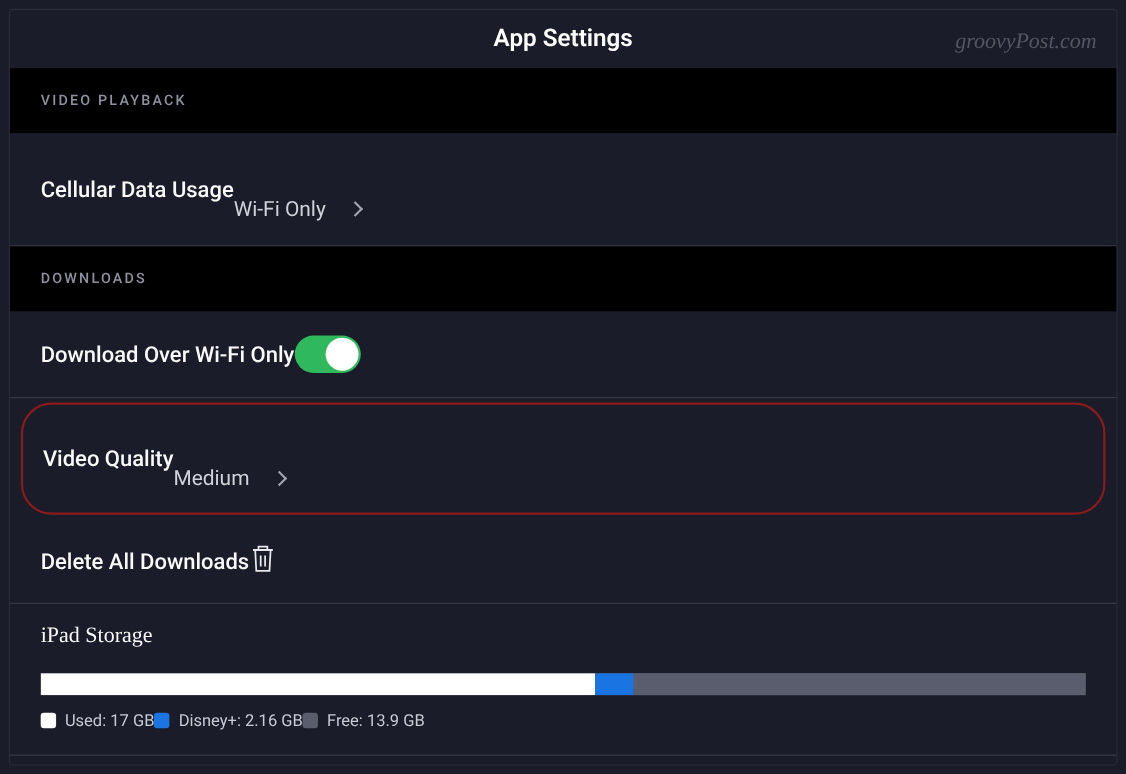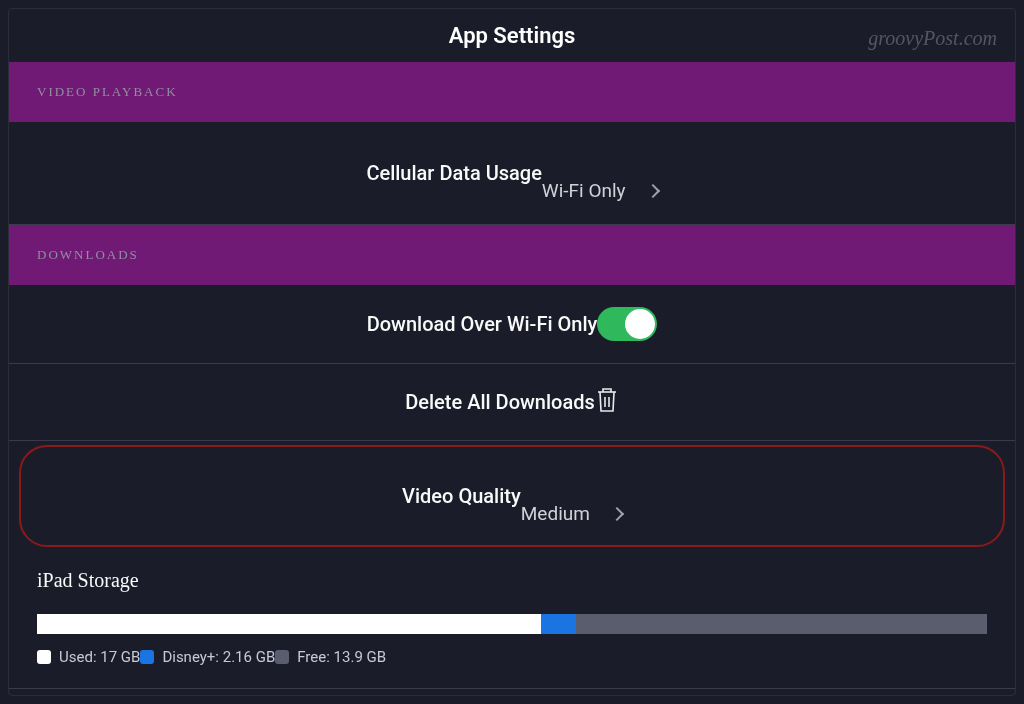--- a/index.html
+++ b/index.html
@@ -38,32 +38,31 @@
       right: 18px;
       top: 18px;
       font-family: Georgia, serif;
       font-style: italic;
       color: #7a7d85;
       font-size: 20px;
       opacity: 0.6;
       text-align: right;
     }
     .section-header {
-      background: #701a75;
+      background: #000000;
       padding: 22px 28px;
       font-size: 13px;
       letter-spacing: 2px;
       color: #8f91a0;
       font-weight: 500;
-      font-family: Liberation Serif, serif;
     }
     .row {
       display: flex;
       align-items: center;
-      justify-content: center;
+      justify-content: flex-start;
       padding: 22px 28px;
       border-bottom: 1px solid #393b4a;
       cursor: pointer;
     }
     .row:last-child {
       border-bottom: none;
     }
     .row-label {
       font-size: 20px;
       font-weight: 500;
@@ -183,41 +182,41 @@
       <div class="chevron"></div>
     </div>
   </div>
 
   <div class="section-header">DOWNLOADS</div>
 
   <div class="row">
     <div class="row-label">Download Over Wi-Fi Only</div>
     <div class="toggle">
       <div class="toggle-knob"></div>
+    </div>
+  </div>
+
+  <div class="row highlight-row">
+    <div class="row-label">Video Quality</div>
+    <div class="row-value-wrap">
+      <div class="row-value">Medium</div>
+      <div class="chevron"></div>
     </div>
   </div>
 
   <div class="row">
     <div class="row-label">Delete All Downloads</div>
     <div class="trash-icon">
       <svg viewBox="0 0 24 28">
         <path d="M3 6h18"></path>
         <path d="M8 6V3h8v3"></path>
         <path d="M5 6l1 19h12l1-19"></path>
         <path d="M10 11v10"></path>
         <path d="M14 11v10"></path>
       </svg>
-    </div>
-  </div>
-
-  <div class="row highlight-row">
-    <div class="row-label">Video Quality</div>
-    <div class="row-value-wrap">
-      <div class="row-value">Medium</div>
-      <div class="chevron"></div>
     </div>
   </div>
 
   <div class="storage-section">
     <div class="storage-title">iPad Storage</div>
     <div class="storage-bar">
       <div class="bar-used" style="width:53%"></div>
       <div class="bar-app" style="width:3.7%"></div>
       <div class="bar-free" style="width:43.3%"></div>
     </div>

